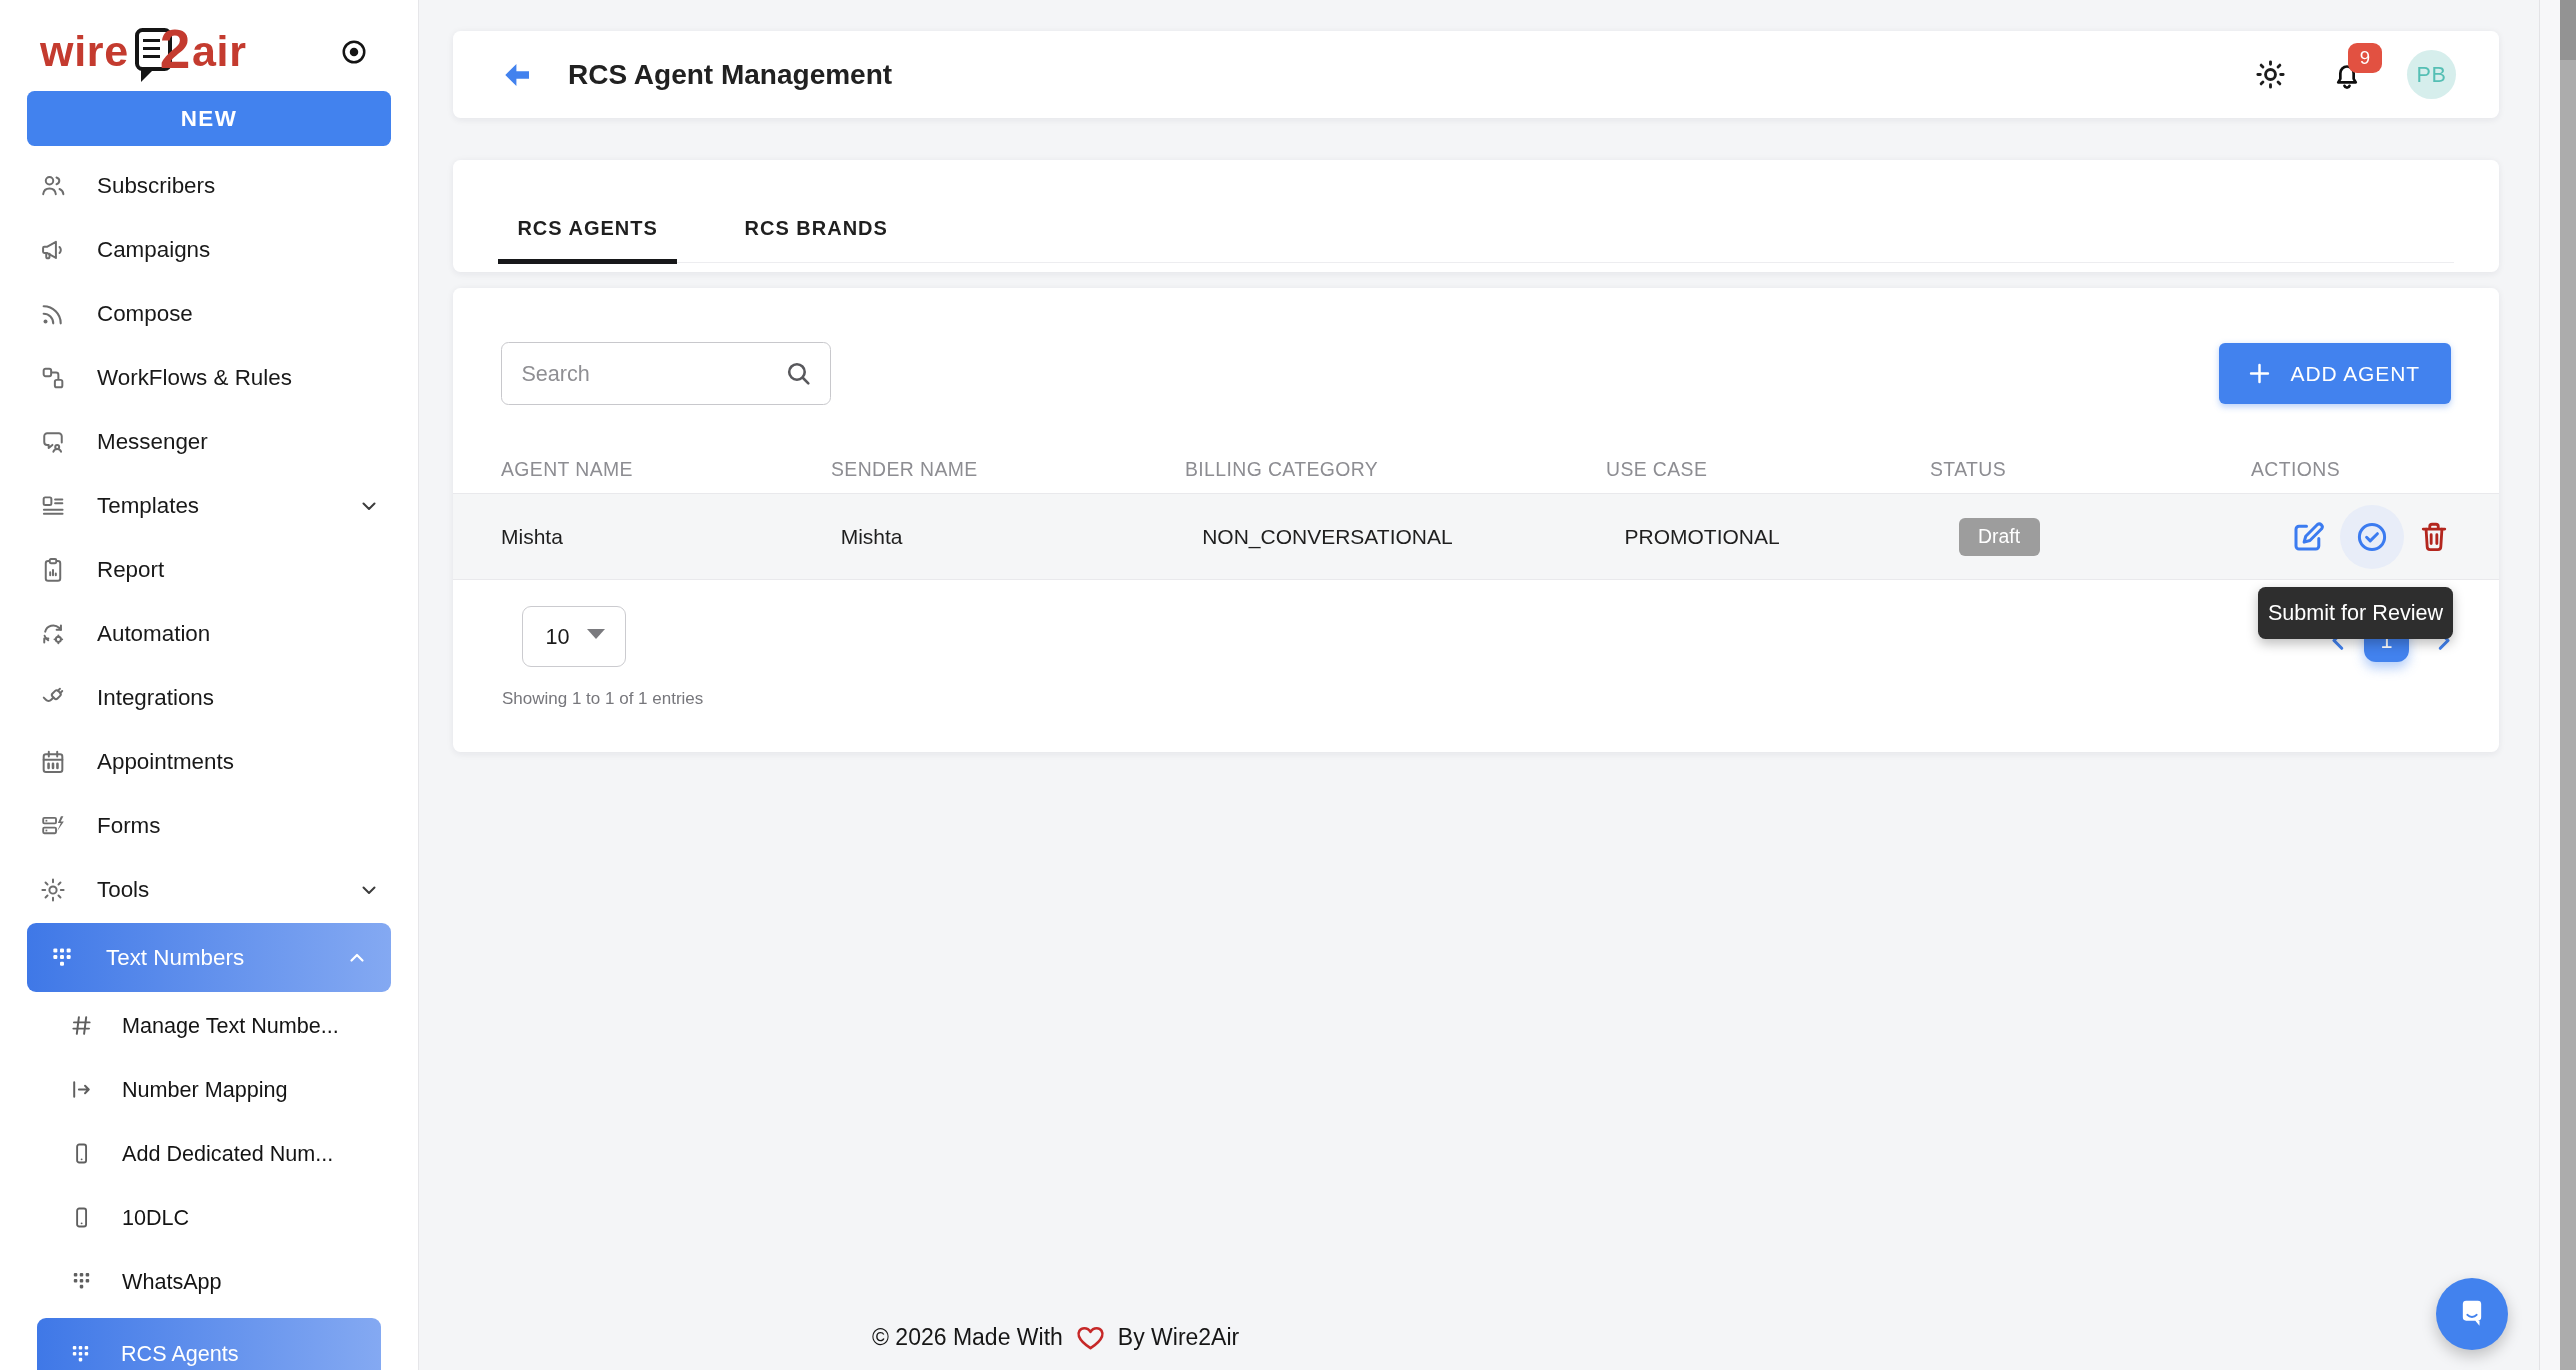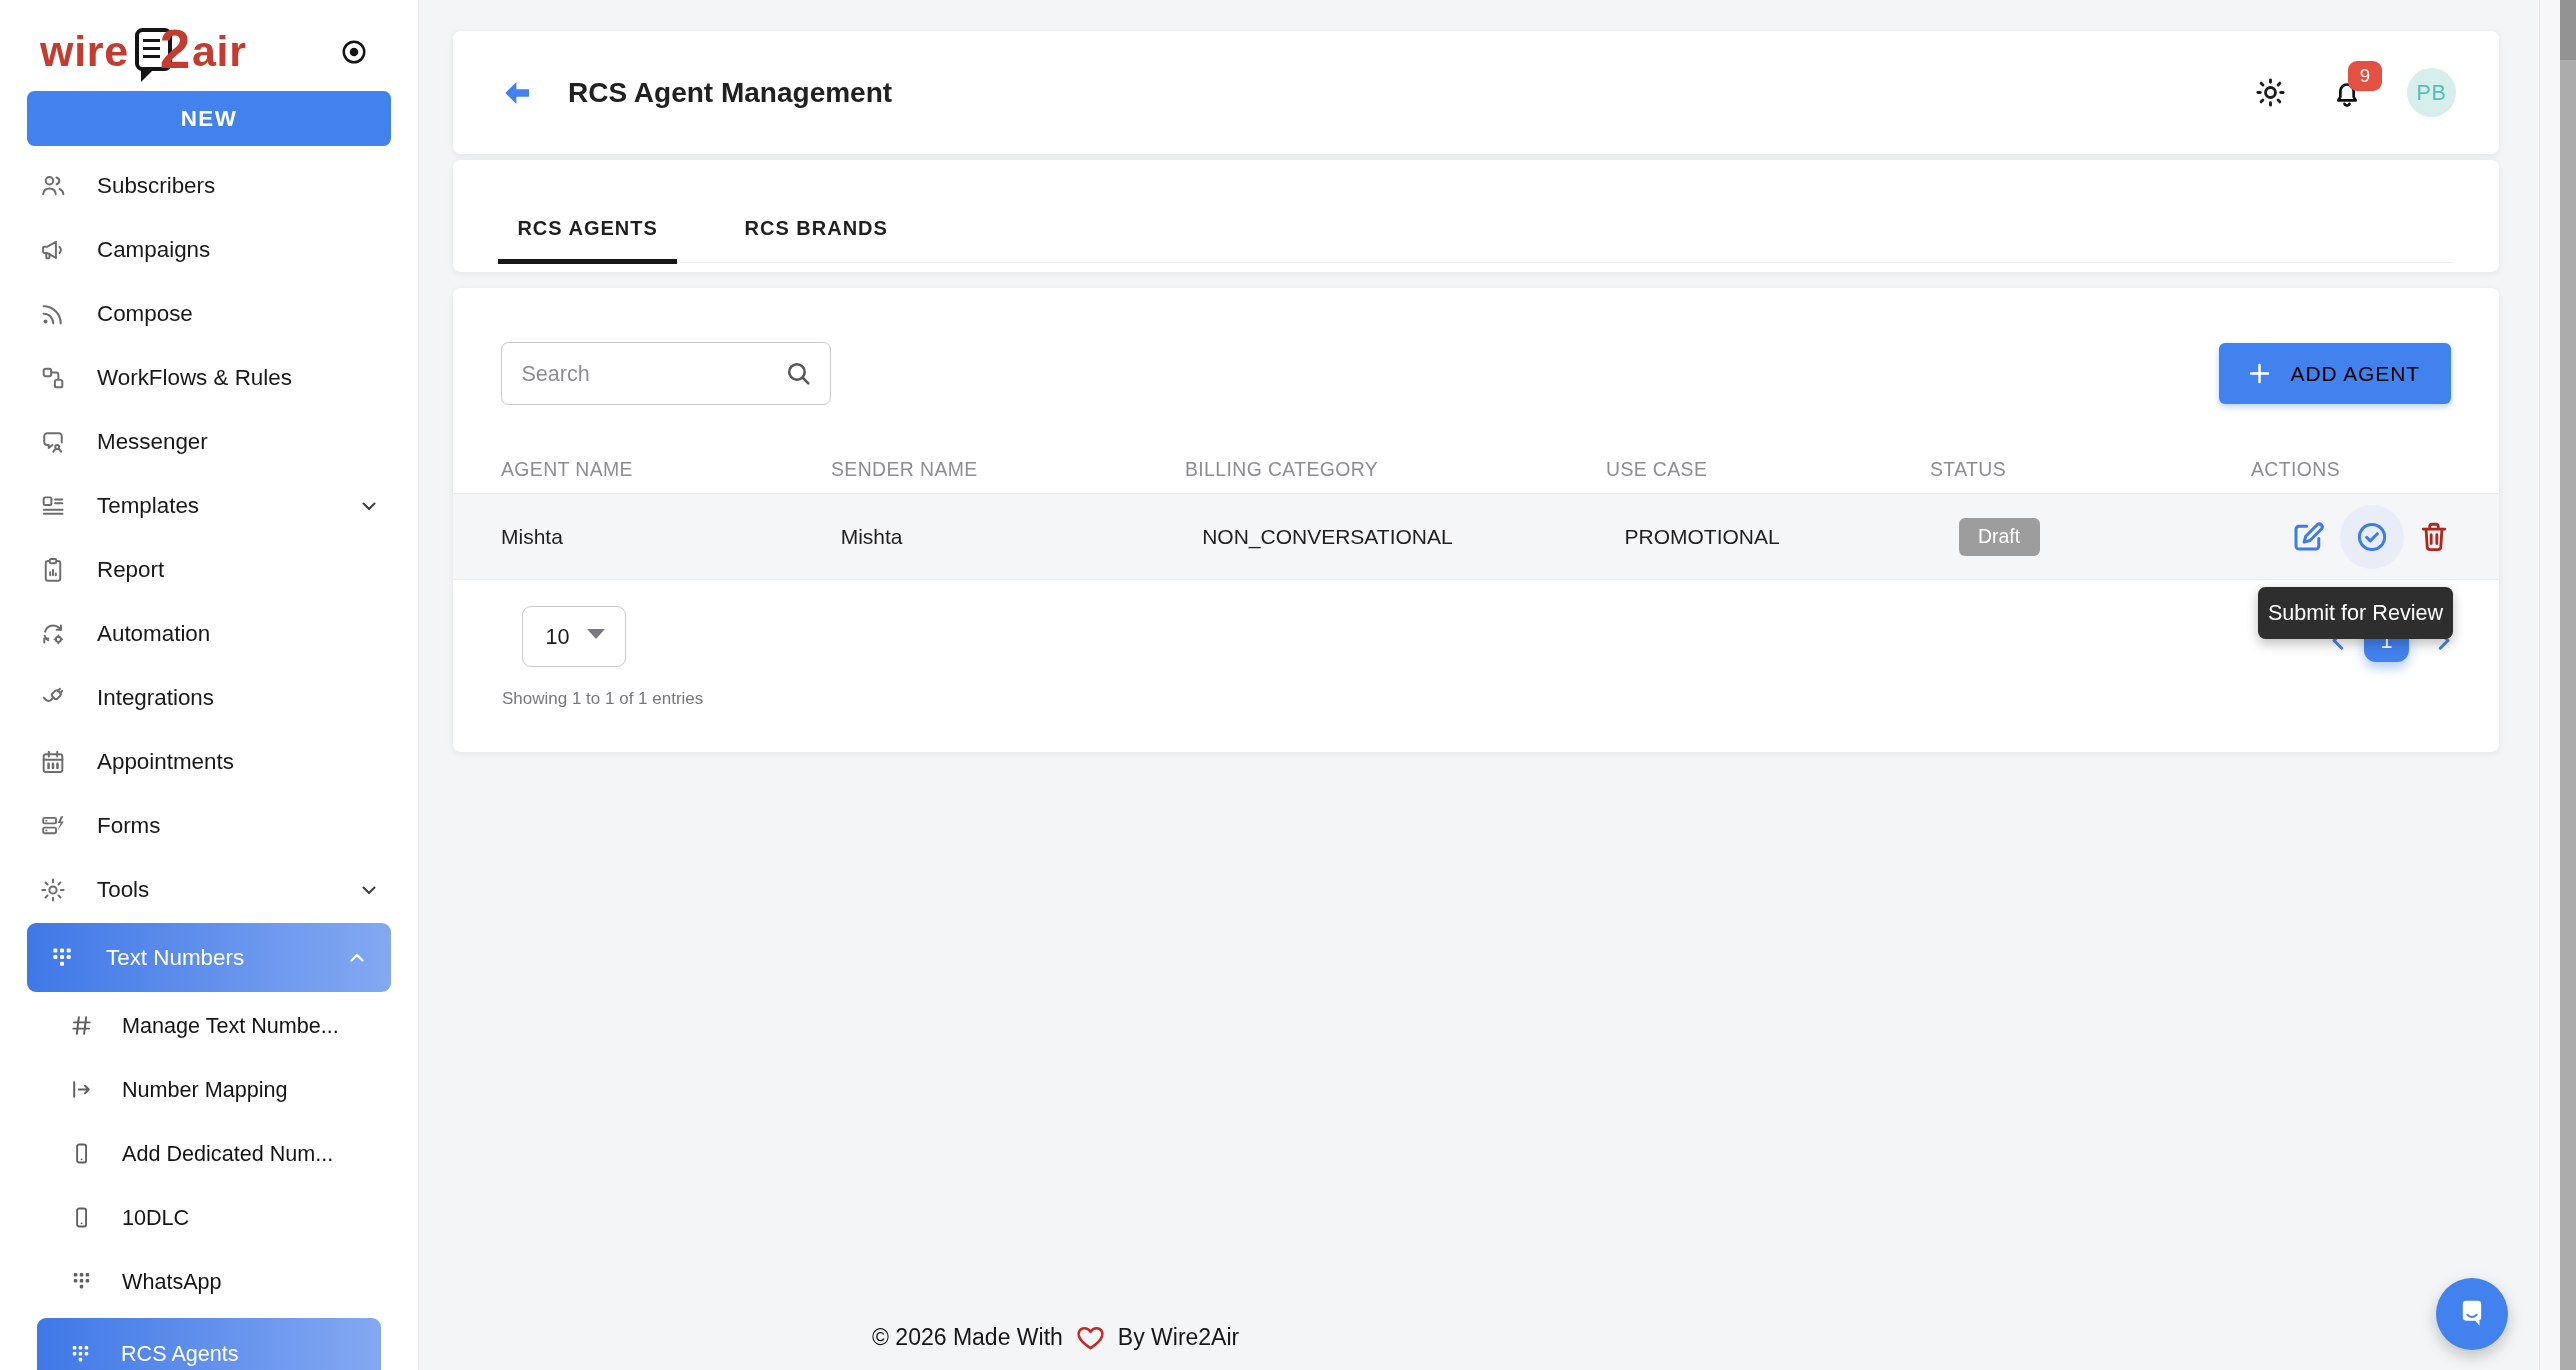--- a/index.html
+++ b/index.html
@@ -47,21 +47,21 @@
   .sub-item.active { margin:4.5px 37px 0 37px; padding:0 0 0 31px; height:72px; border-radius:9px;
               background:linear-gradient(90deg,var(--active-gradient-start,#3f78e7),var(--active-gradient-end,#84a9f2));
               color:#fff; }
   .sub-item.active .nav-icon { color:#fff; }
 
   
   .main { position:absolute; left:419px; top:0; right:0; bottom:0; }
   .card { position:absolute; left:34px; width:2046px; background:#fff; border-radius:7.5px;
           box-shadow:0 1.5px 7.5px rgba(25,30,60,.07); }
 
-  .header-card { top:31px; height:123px; display:flex; align-items:center; padding:0 43px 0 46px; }
+  .header-card { top:31px; height:87px; display:flex; align-items:center; padding:0 43px 0 46px; }
   .back-btn { width:36px; height:36px; cursor:pointer; color:var(--primary-blue,#4282ee); flex:none; }
   .page-title { margin-left:33px; font-size:28px; font-weight:600; color:#212121; }
   .header-right { margin-left:auto; display:flex; align-items:center; gap:43px; }
   .sun-btn { width:33px; height:33px; color:#1d1d1d; cursor:pointer; }
   .bell-wrap { position:relative; width:34px; height:34px; color:#0e0e0e; cursor:pointer; }
   .bell-badge { position:absolute; top:-15px; right:-18px; min-width:34px; height:30px;
                 background:var(--notification-red,#e25141); color:#fff; border-radius:9px;
                 font-size:18.6px; display:flex; align-items:center; justify-content:center; padding:0 6px; }
   .avatar { width:49px; height:49px; border-radius:50%; background:var(--avatar-bg,#d6eeec);
             color:var(--avatar-text,#55bfb4); display:flex; align-items:center; justify-content:center;
@@ -76,21 +76,21 @@
 
   .main-card { top:288px; height:464px; padding:0 48px; }
   .toolbar { display:flex; align-items:center; justify-content:space-between; padding-top:54px; }
   .search-box { width:330px; height:63px; border:1.5px solid #c8c8cc; border-radius:7.5px;
                 display:flex; align-items:center; padding:0 16.4px 0 19.4px; background:#fff; }
   .search-input { border:none; outline:none; flex:1; font-size:21.6px; color:#333; min-width:0;
                   font-family:"Liberation Sans",sans-serif; background:transparent; }
   .search-input::placeholder { color:#8f8f93; }
   .search-icon { width:31px; height:31px; color:#58585c; flex:none; cursor:pointer; }
   .add-btn { height:61px; padding:0 31px 0 27px; border-radius:6px; background:var(--primary-blue,#4282ee);
-             color:#000000; display:flex; align-items:center; gap:18px; font-size:21px; letter-spacing:0.9px;
+             color:#ffffff; display:flex; align-items:center; gap:18px; font-size:21px; letter-spacing:0.9px;
              font-weight:500; cursor:pointer; box-shadow:0 2.2px 6px rgba(66,130,238,.35); border:none; }
   .plus-icon { width:27px; height:27px; }
 
   .table { margin-top:40px; }
   .thead { display:flex; align-items:center; height:48px; color:#8d8d92; font-size:19.4px; letter-spacing:0.4px; }
   .col-agent{width:330px;} .col-sender{width:354px;} .col-billing{width:421px;}
   .col-usecase{width:324px;} .col-status{width:321px;} .col-actions{flex:1;}
   .trow { display:flex; align-items:center; height:87px; background:#f5f6f7;
           border-top:0.7px solid #e9e9ec; border-bottom:0.7px solid #e9e9ec;
           margin:0 -48px; padding:0 48px; font-size:21px; color:#1f1f1f;gap:40px; }

